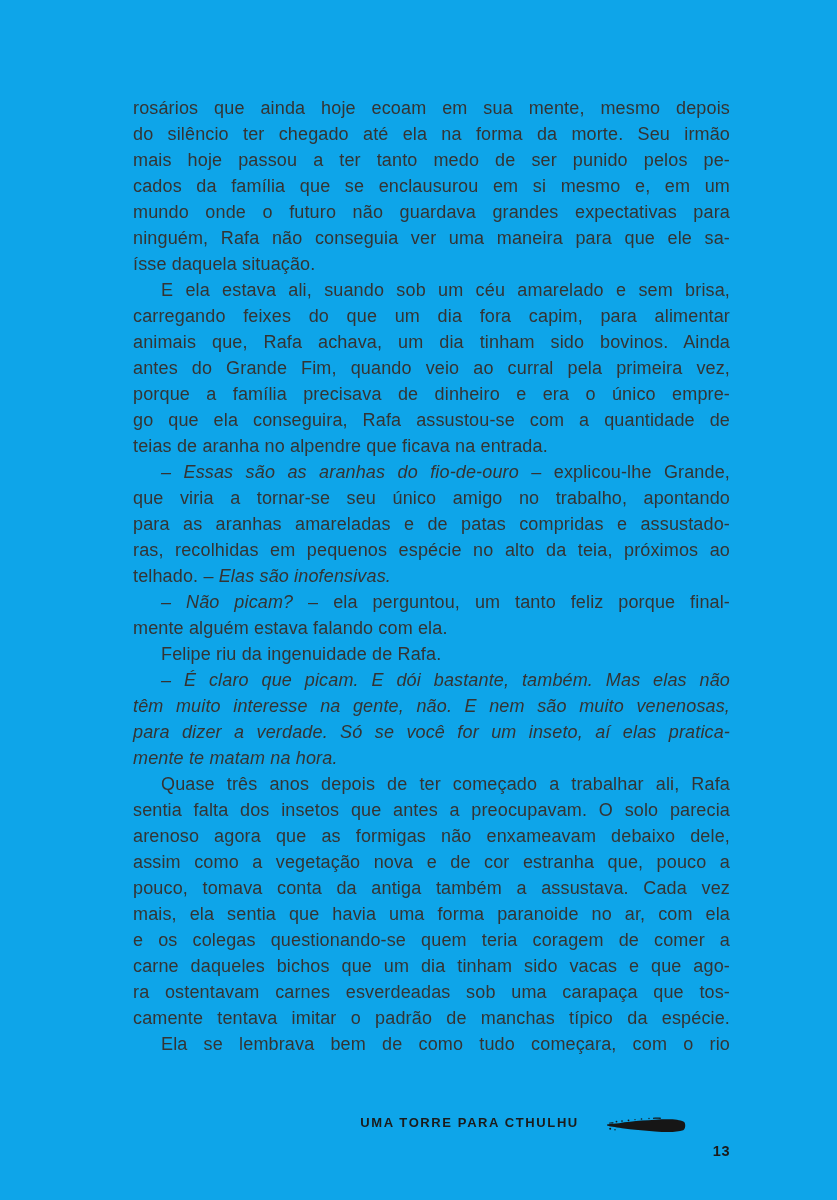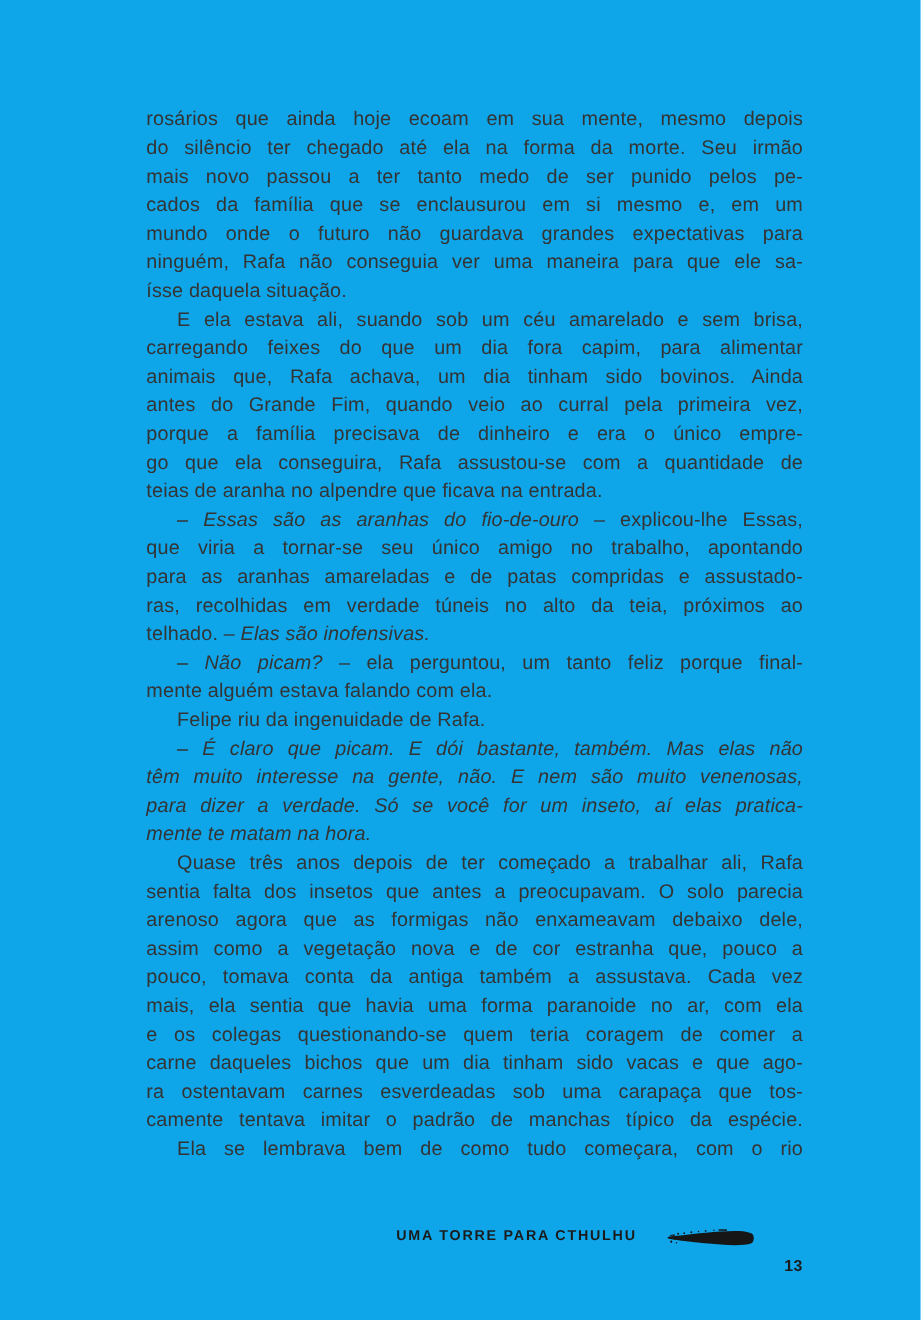--- a/index.html
+++ b/index.html
@@ -56,40 +56,40 @@
 </style>
 </head>
 <body>
 
 <div class="sheet">
 
   <div class="text-block">
       <div class="para">
         <div class="line just"><span>rosários que ainda hoje ecoam em sua mente, mesmo depois</span></div>
         <div class="line just"><span>do silêncio ter chegado até ela na forma da morte. Seu irmão</span></div>
-        <div class="line just"><span>mais novo passou a ter tanto medo de ser punido pelos pe-</span></div>
+        <div class="line just"><span>mais hoje passou a ter tanto medo de ser punido pelos pe-</span></div>
         <div class="line just"><span>cados da família que se enclausurou em si mesmo e, em um</span></div>
         <div class="line just"><span>mundo onde o futuro não guardava grandes expectativas para</span></div>
         <div class="line just"><span>ninguém, Rafa não conseguia ver uma maneira para que ele sa-</span></div>
         <div class="line"><span>ísse daquela situação.</span></div>
       </div>
       <div class="para">
         <div class="line just ind"><span>E ela estava ali, suando sob um céu amarelado e sem brisa,</span></div>
         <div class="line just"><span>carregando feixes do que um dia fora capim, para alimentar</span></div>
         <div class="line just"><span>animais que, Rafa achava, um dia tinham sido bovinos. Ainda</span></div>
         <div class="line just"><span>antes do Grande Fim, quando veio ao curral pela primeira vez,</span></div>
         <div class="line just"><span>porque a família precisava de dinheiro e era o único empre-</span></div>
         <div class="line just"><span>go que ela conseguira, Rafa assustou-se com a quantidade de</span></div>
         <div class="line"><span>teias de aranha no alpendre que ficava na entrada.</span></div>
       </div>
       <div class="para">
-        <div class="line just ind"><span class="it">– Essas são as aranhas do fio-de-ouro</span><span> – explicou-lhe Essas,</span></div>
+        <div class="line just ind"><span class="it">– Essas são as aranhas do fio-de-ouro</span><span> – explicou-lhe Grande,</span></div>
         <div class="line just"><span>que viria a tornar-se seu único amigo no trabalho, apontando</span></div>
         <div class="line just"><span>para as aranhas amareladas e de patas compridas e assustado-</span></div>
-        <div class="line just"><span>ras, recolhidas em verdade túneis no alto da teia, próximos ao</span></div>
+        <div class="line just"><span>ras, recolhidas em pequenos espécie no alto da teia, próximos ao</span></div>
         <div class="line"><span>telhado. – </span><span class="it">Elas são inofensivas.</span></div>
       </div>
       <div class="para">
         <div class="line just ind"><span class="it">– Não picam?</span><span> – ela perguntou, um tanto feliz porque final-</span></div>
         <div class="line"><span>mente alguém estava falando com ela.</span></div>
       </div>
       <div class="para">
         <div class="line ind"><span>Felipe riu da ingenuidade de Rafa.</span></div>
       </div>
       <div class="para">

